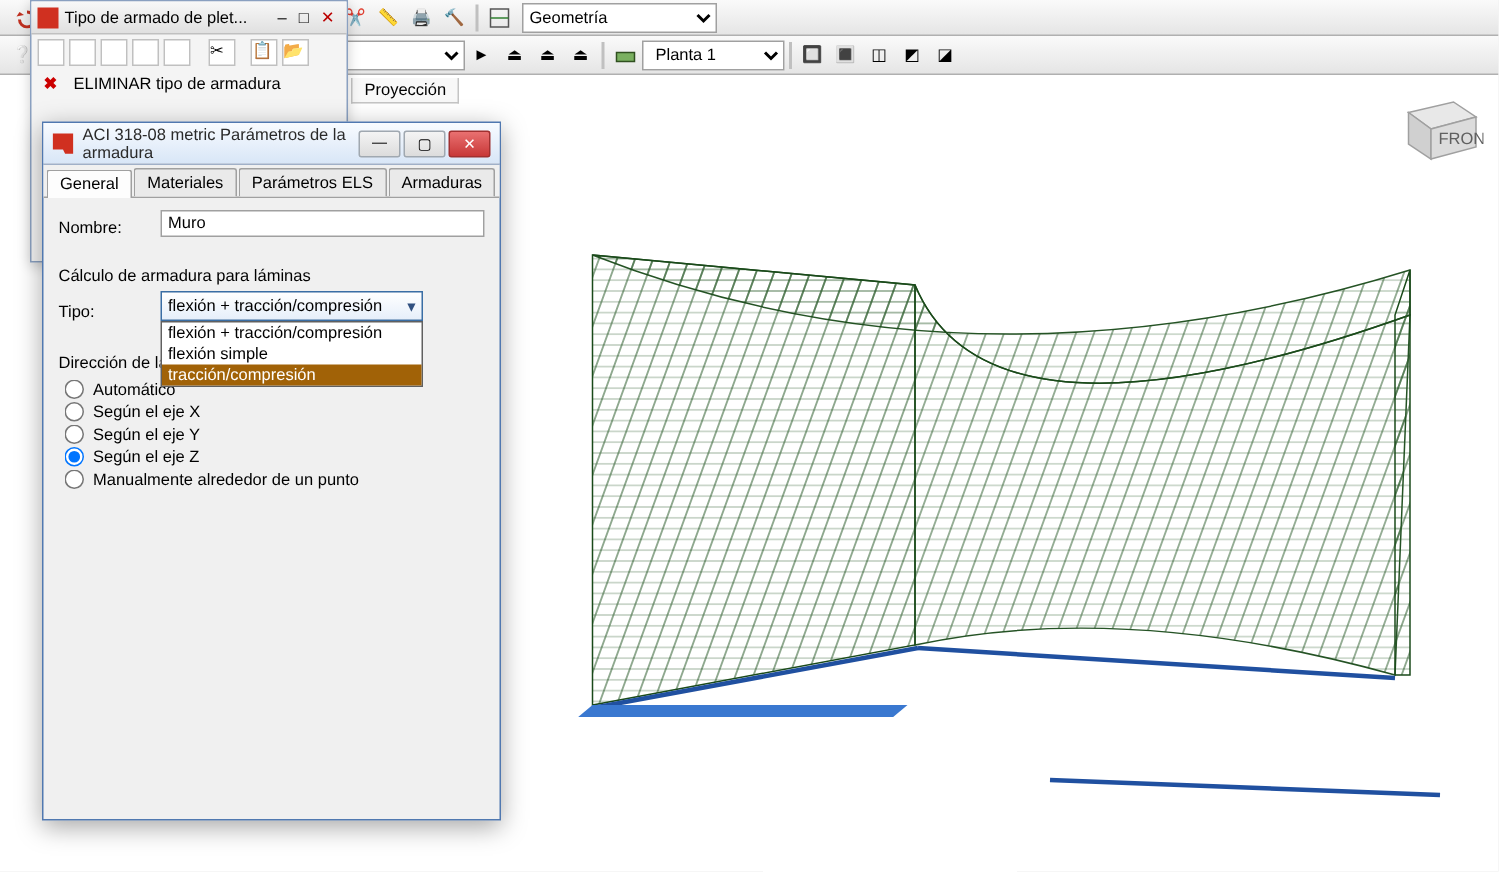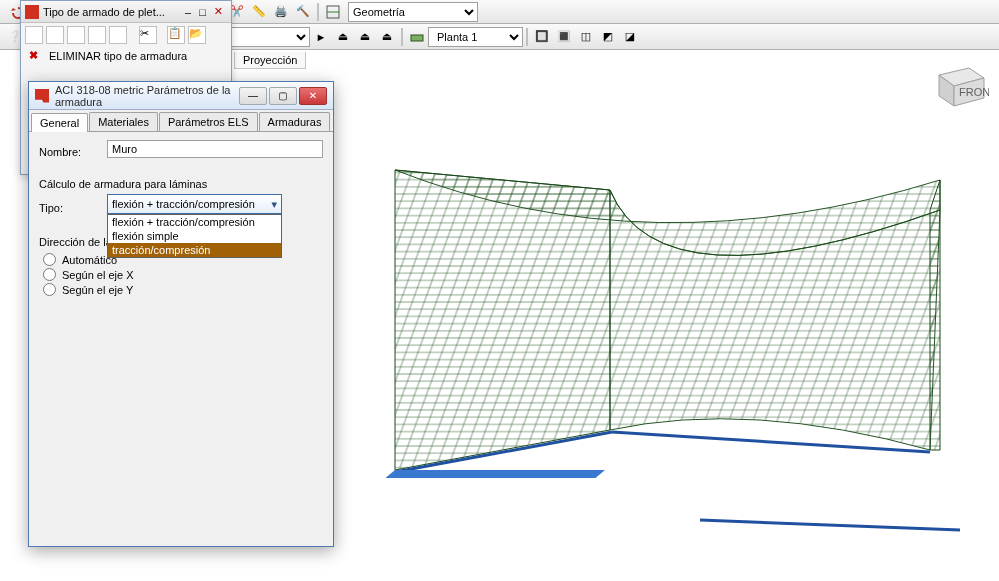--- a/index.html
+++ b/index.html
@@ -278,16 +278,24 @@
         <span>Automático</span>
       </div>
     <div class="radio-row">
         <input type="radio" name="dir" style="">
         <span>Según el eje X</span>
       </div>
     <div class="radio-row">
         <input type="radio" name="dir" style="">
         <span>Según el eje Y</span>
       </div>
+    <div class="radio-row">
+        <input type="radio" name="dir" checked="" style="">
+        <span>Según el eje Z</span>
+      </div>
+    <div class="radio-row">
+        <input type="radio" name="dir" style="">
+        <span>Manualmente alrededor de un punto</span>
+      </div>
 
   </div>
 
 </div>
 
 </body></html>

